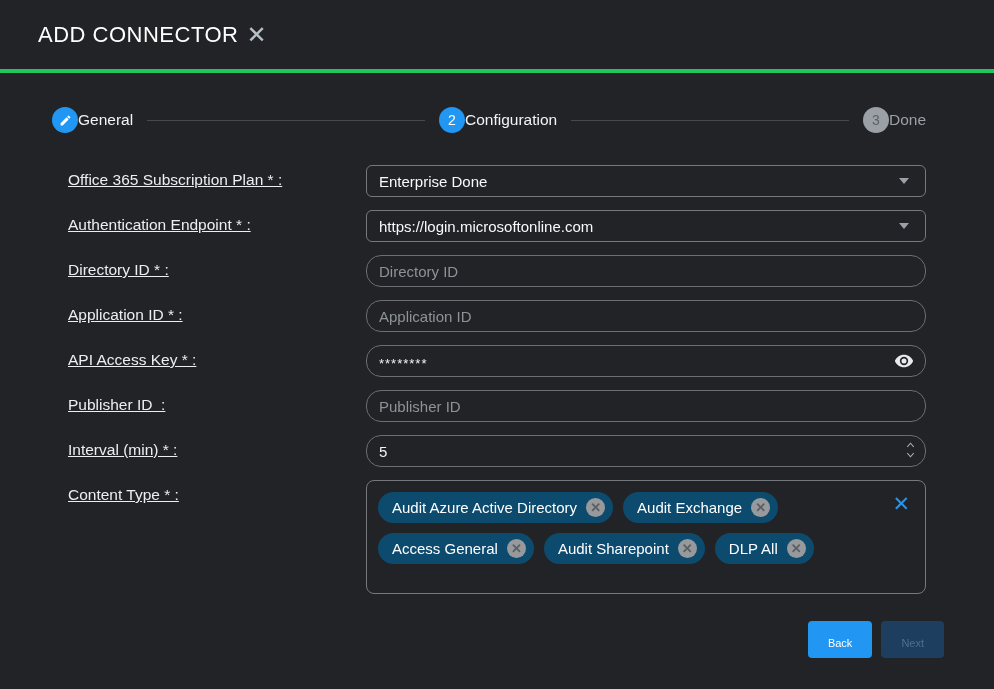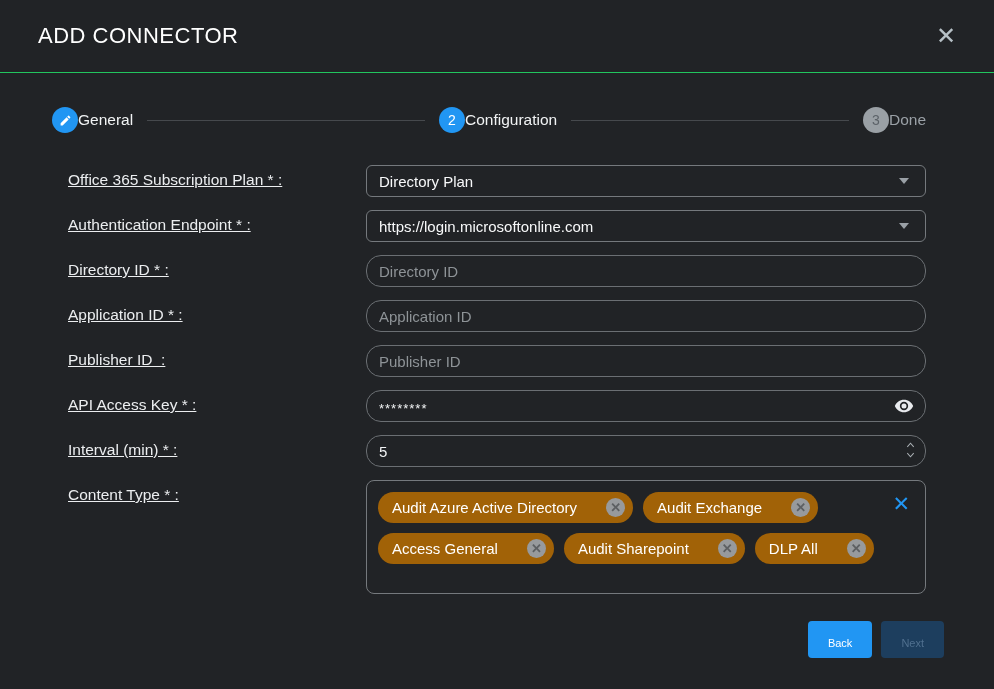--- a/index.html
+++ b/index.html
@@ -8,22 +8,21 @@
     background: #212326;
     font-family: "Liberation Sans", sans-serif;
     color: #f1f3f4;
   }
   
   .modal-header {
     height: 73px;
     padding: 0 30px 0 38px;
     display: flex;
     align-items: center;
-    justify-content: space-between;
-    border-bottom: 1px solid #22c55e;
+    border-bottom: 4px solid #22c55e;
   }
   .modal-title {
     font-size: 22px;
     font-weight: 400;
     letter-spacing: 0.5px;
     color: #ffffff;
   }
   .close-btn {
     font-size: 24px;
     line-height: 1;
@@ -127,30 +126,29 @@
   .multibox {
     width: 100%;
     min-height: 114px;
     border: 1px solid #75797d;
     border-radius: 8px;
     padding: 11px 40px 11px 11px;
     position: relative;
   }
   .tags { display: flex; flex-wrap: wrap; gap: 10px; }
   .tag {
-    background: #a16207;
+    background: #0c4a6e;
     border-radius: 16px;
     height: 31px;
     display: inline-flex;
     align-items: center;
     padding: 0 8px 0 14px;
     font-size: 15px;
     color: #ffffff;
     white-space: nowrap;
-    gap: 20px;
   }
   .tag-x {
     width: 19px; height: 19px;
     margin-left: 9px;
     border-radius: 50%;
     background: #979a9d;
     color: #5c5f62;
     font-size: 13px;
     line-height: 19px;
     text-align: center;
@@ -213,21 +211,21 @@
     <span class="step-label muted">Done</span>
   </div>
 </div>
 
 <div class="form-area">
 
   <div class="form-row">
     <div class="form-label">Office 365 Subscription Plan * :</div>
     <div class="ctrl">
       <div class="select-box">
-        <span class="select-val">Directory Plan</span>
+        <span class="select-val">Enterprise Done</span>
         <span class="caret-down"></span>
       </div>
     </div>
   </div>
 
   <div class="form-row">
     <div class="form-label">Authentication Endpoint * :</div>
     <div class="ctrl">
       <div class="select-box">
         <span class="select-val">https://login.microsoftonline.com</span>
@@ -240,39 +238,39 @@
     <div class="form-label">Directory ID * :</div>
     <div class="ctrl">
       <input type="text" class="text-input" placeholder="Directory ID" style="">
     </div>
   </div>
 
   <div class="form-row">
     <div class="form-label">Application ID * :</div>
     <div class="ctrl">
       <input type="text" class="text-input" placeholder="Application ID" style="">
-    </div>
-  </div>
-
-  <div class="form-row">
-    <div class="form-label">Publisher ID  :</div>
-    <div class="ctrl">
-      <input type="text" class="text-input" placeholder="Publisher ID" style="">
     </div>
   </div>
 
   <div class="form-row">
     <div class="form-label">API Access Key * :</div>
     <div class="ctrl">
       <input type="text" class="text-input password-input" value="********" style="">
       <span class="eye-icon">
         <svg viewBox="0 0 24 24">
             <path d="M12 4.5C7 4.5 2.73 7.61 1 12c1.73 4.39 6 7.5 11 7.5s9.27-3.11 11-7.5c-1.73-4.39-6-7.5-11-7.5zM12 17a5 5 0 1 1 0-10 5 5 0 0 1 0 10zm0-8a3 3 0 1 0 0 6 3 3 0 0 0 0-6z"></path>
           </svg>
       </span>
+    </div>
+  </div>
+
+  <div class="form-row">
+    <div class="form-label">Publisher ID  :</div>
+    <div class="ctrl">
+      <input type="text" class="text-input" placeholder="Publisher ID" style="">
     </div>
   </div>
 
   <div class="form-row">
     <div class="form-label">Interval (min) * :</div>
     <div class="ctrl">
       <input type="text" class="text-input" value="5" style="">
       <span class="spinner">
         <svg viewBox="0 0 24 20">
             <path d="M5 14l7-8 7 8"></path>

